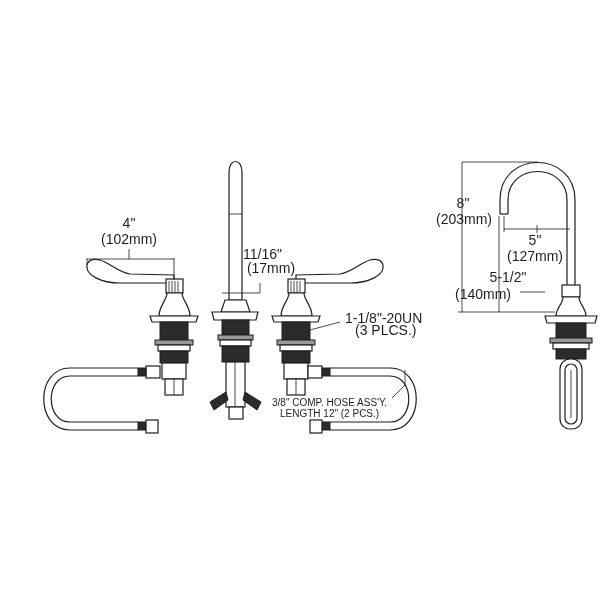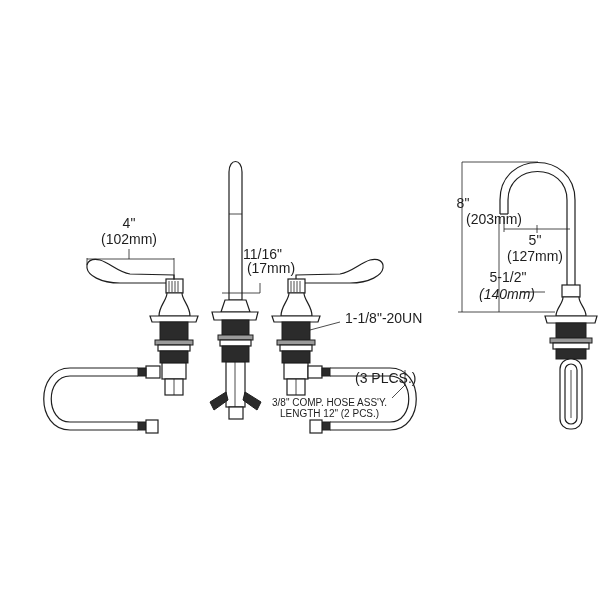--- a/index.html
+++ b/index.html
@@ -140,26 +140,26 @@
     </g>
   </svg>
 
   <div class="lbl" style="left:112px;top:216px;width:34px;">4"</div>
   <div class="lbl" style="left:92px;top:232px;width:74px;text-align:center;">(102mm)</div>
 
   <div class="lbl" style="left:243px;top:247px;width:60px;text-align:left;">11/16"</div>
   <div class="lbl" style="left:241px;top:261px;width:60px;text-align:center;">(17mm)</div>
 
   <div class="lbl" style="left:345px;top:311px;width:100px;text-align:left;">1-1/8"-20UN</div>
-  <div class="lbl" style="left:355px;top:323px;width:80px;text-align:left;margin-top:48px;">(3 PLCS.)</div>
+  <div class="lbl" style="left:355px;top:323px;width:80px;text-align:left;">(3 PLCS.)</div>
 
   <div class="lbl small" style="left:272px;top:397px;width:130px;text-align:left;">3/8" COMP. HOSE ASS'Y.</div>
   <div class="lbl small" style="left:280px;top:408px;width:120px;text-align:left;">LENGTH 12" (2 PCS.)</div>
 
   <div class="lbl" style="left:443px;top:196px;width:40px;">8"</div>
-  <div class="lbl" style="left:429px;top:212px;width:70px;margin-left:30px;">(203mm)</div>
+  <div class="lbl" style="left:429px;top:212px;width:70px;">(203mm)</div>
 
   <div class="lbl" style="left:515px;top:233px;width:40px;">5"</div>
   <div class="lbl" style="left:500px;top:249px;width:70px;">(127mm)</div>
 
   <div class="lbl" style="left:478px;top:270px;width:60px;">5-1/2"</div>
-  <div class="lbl" style="left:472px;top:287px;width:70px;font-style:italic;">(140mm)</div>
+  <div class="lbl" style="left:448px;top:287px;width:70px;">(140mm)</div>
 </div>
 
 </body></html>

